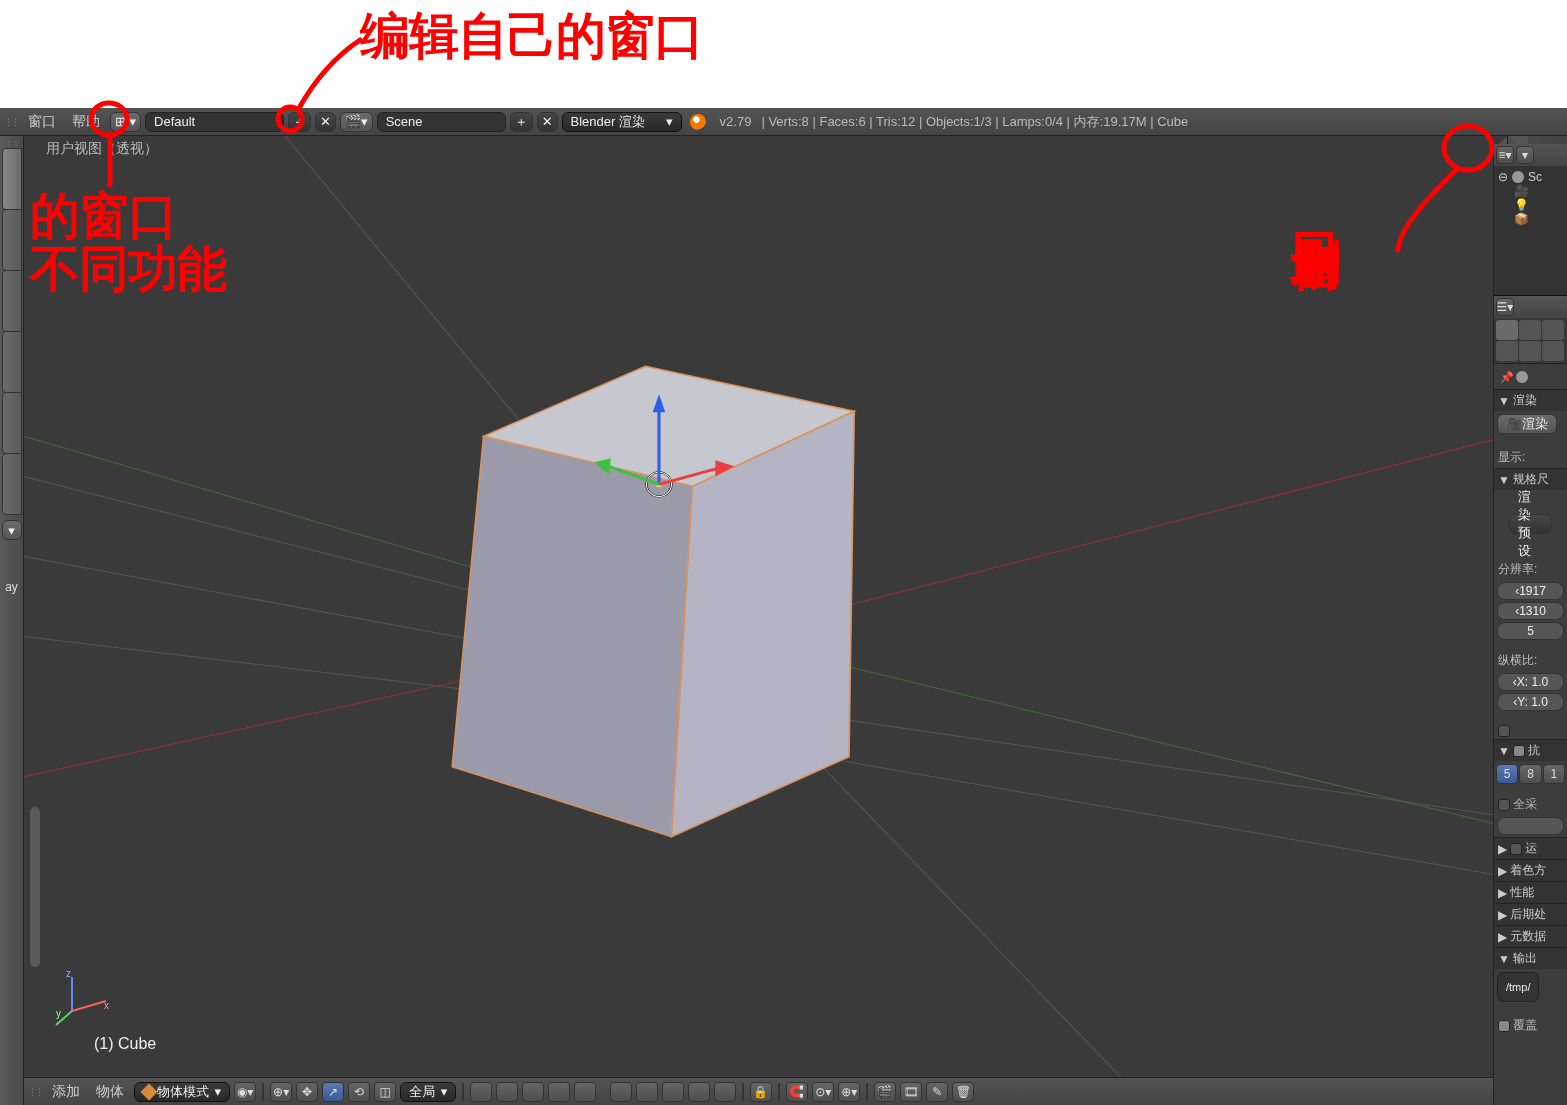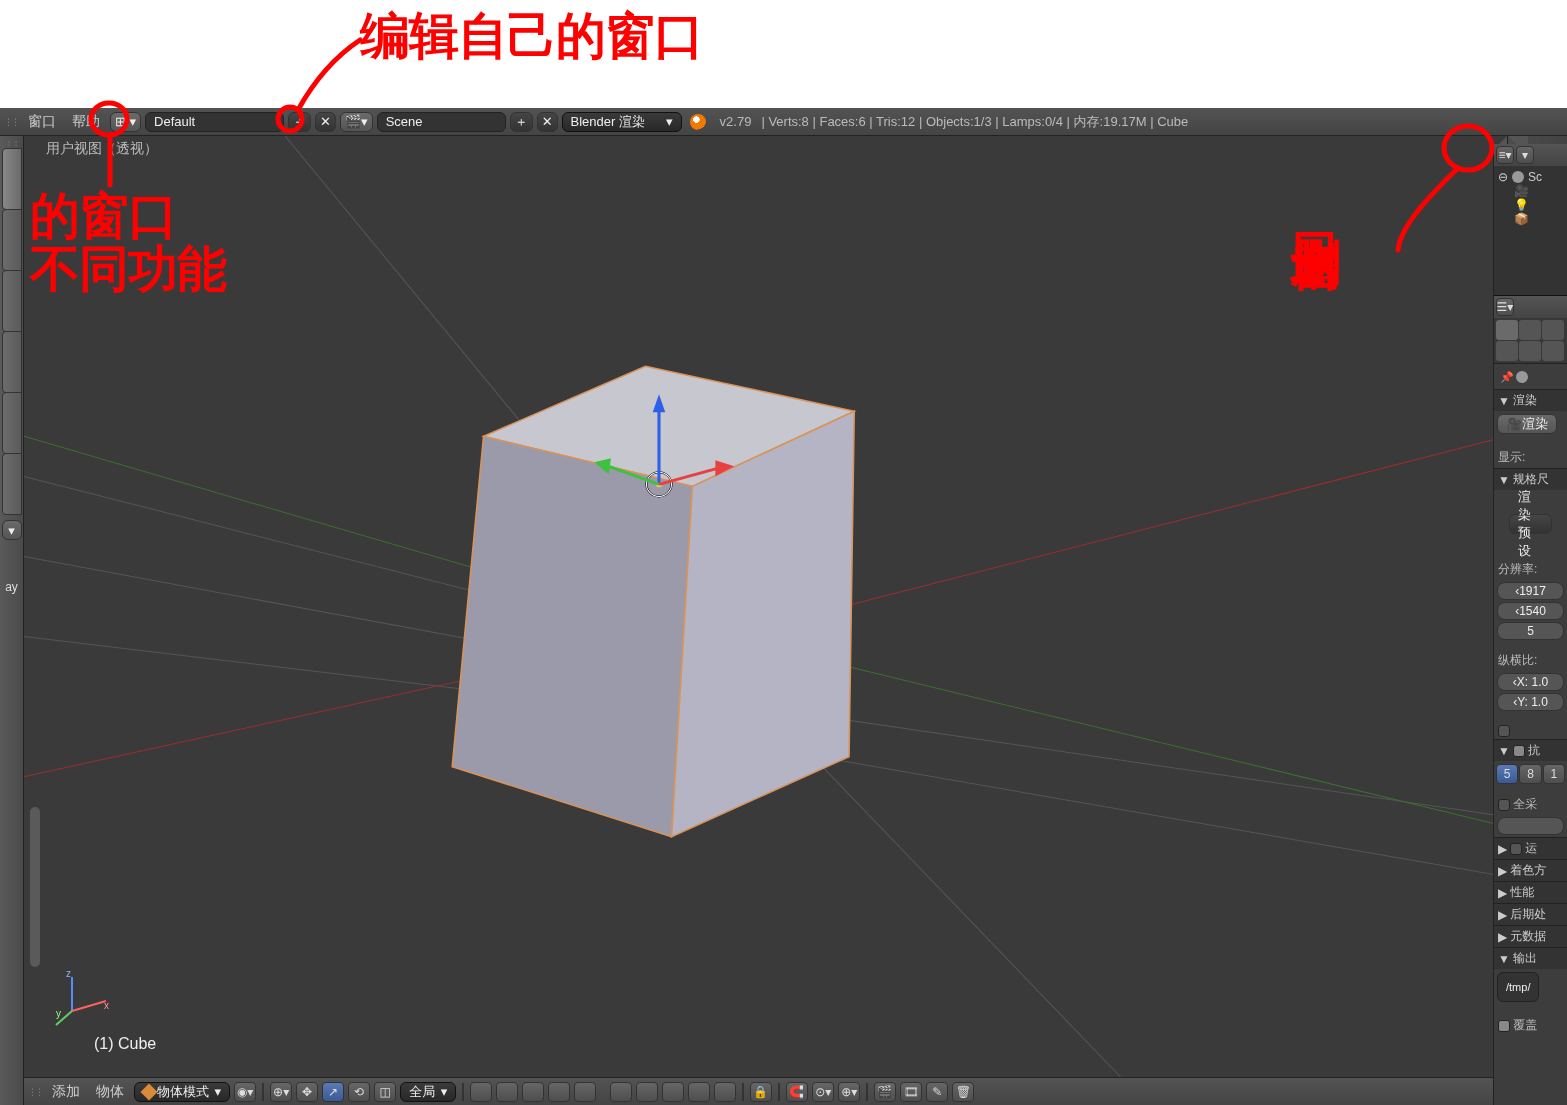--- a/index.html
+++ b/index.html
@@ -259,21 +259,21 @@
         <span class="globe"></span>
     </div>
     <div class="panel-sec-h">▼ <span>渲染</span></div>
     <div class="btn" style="margin:3px;justify-content:center">🎥 <span>渲染</span></div>
     <div class="panel-row">显示:</div>
 
     <div class="panel-sec-h">▼ <span>规格尺</span></div>
     <div class="btn dark" style="margin:15px;justify-content:center;font-size:13px">渲染预设</div>
     <div class="panel-row">分辨率:</div>
     <div class="numfield">‹ <span>1917</span></div>
-    <div class="numfield">‹ <span>1540</span></div>
+    <div class="numfield">‹ <span>1310</span></div>
     <div class="numfield">5</div>
     <div class="panel-row">纵横比:</div>
     <div class="numfield">‹ <span>X: 1.0</span></div>
     <div class="numfield">‹ <span>Y: 1.0</span></div>
     <div class="panel-row"><span class="chk"></span></div>
 
     <div class="panel-sec-h">▼ <span class="chk on"></span> <span>抗</span></div>
     <div style="display:flex;margin:3px 2px;gap:1px">
       <span class="icon-btn on" style="flex:1">5</span>
       <span class="icon-btn" style="flex:1">8</span>

